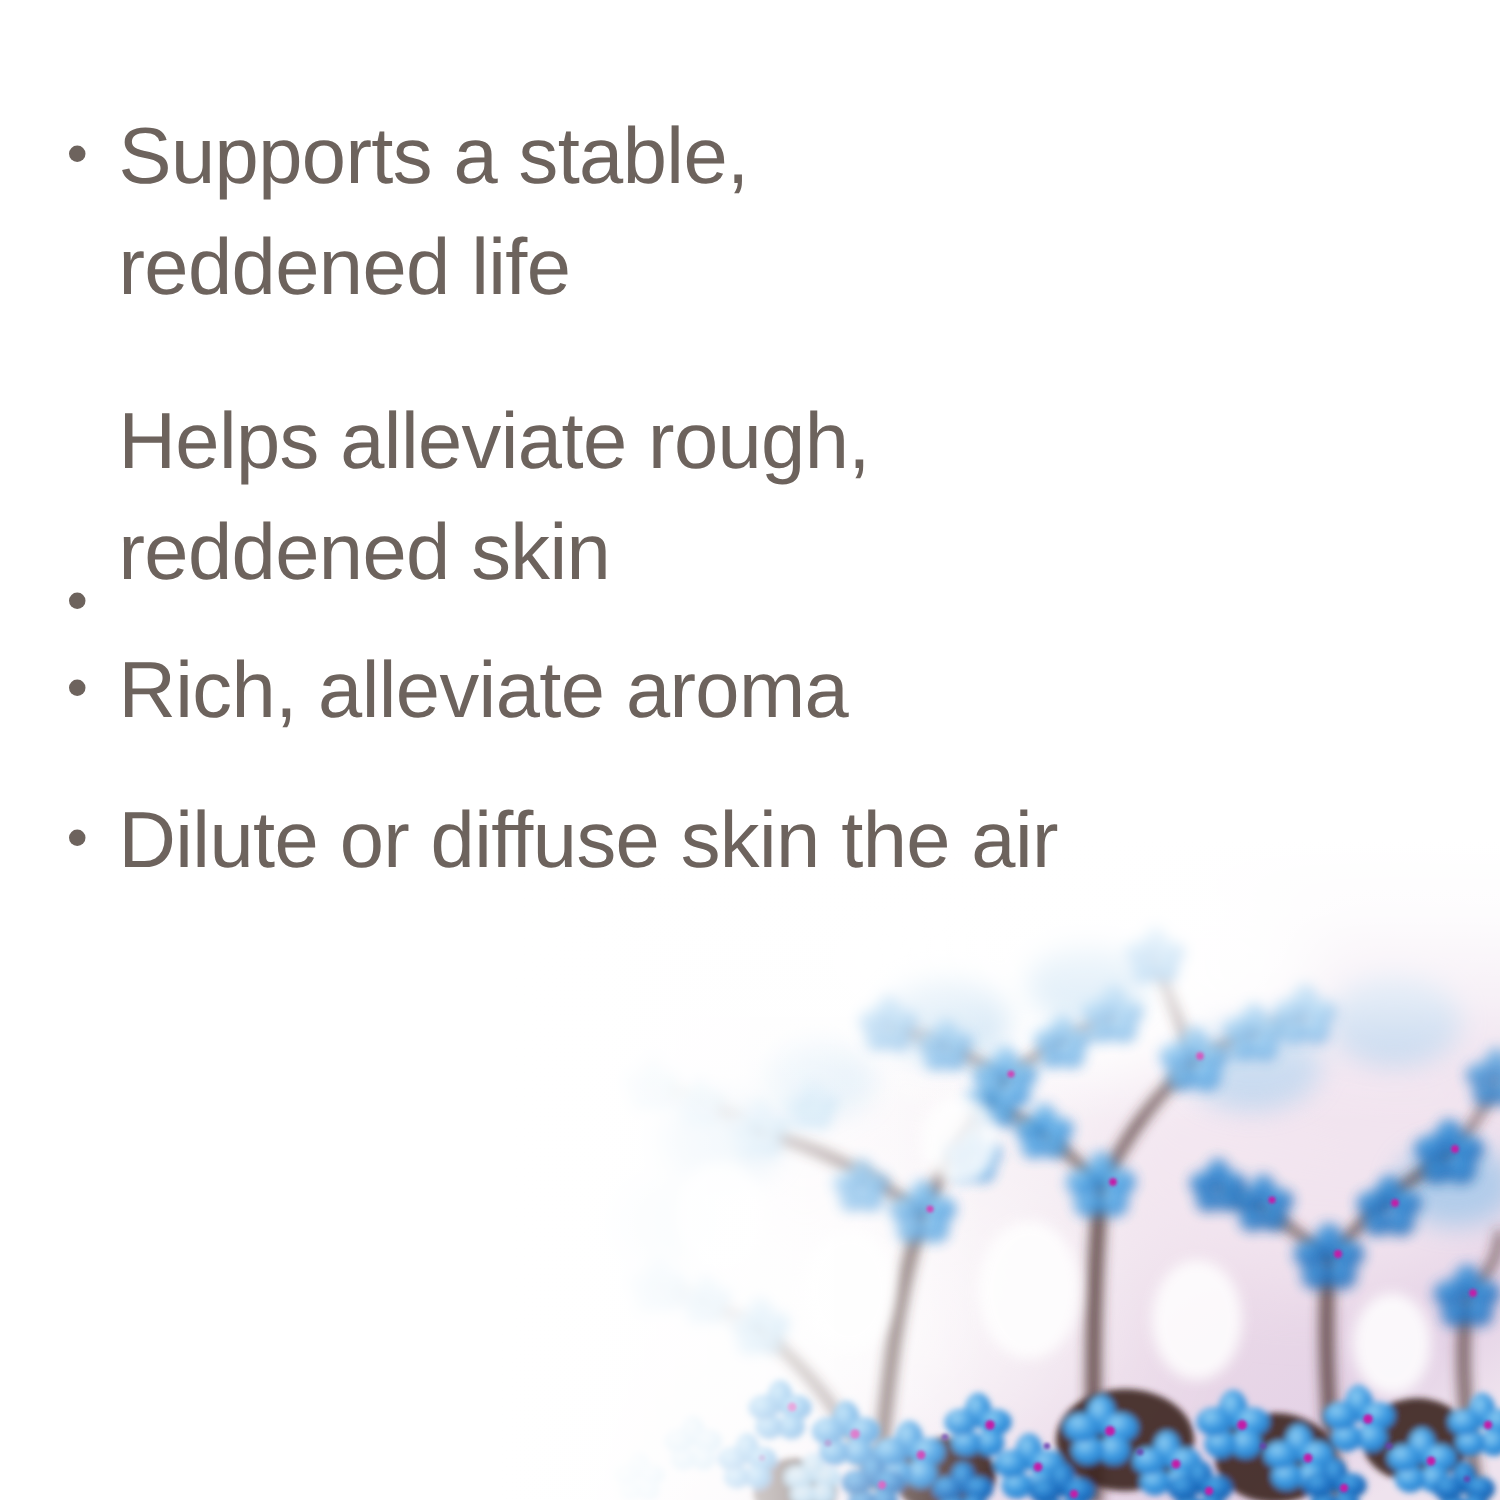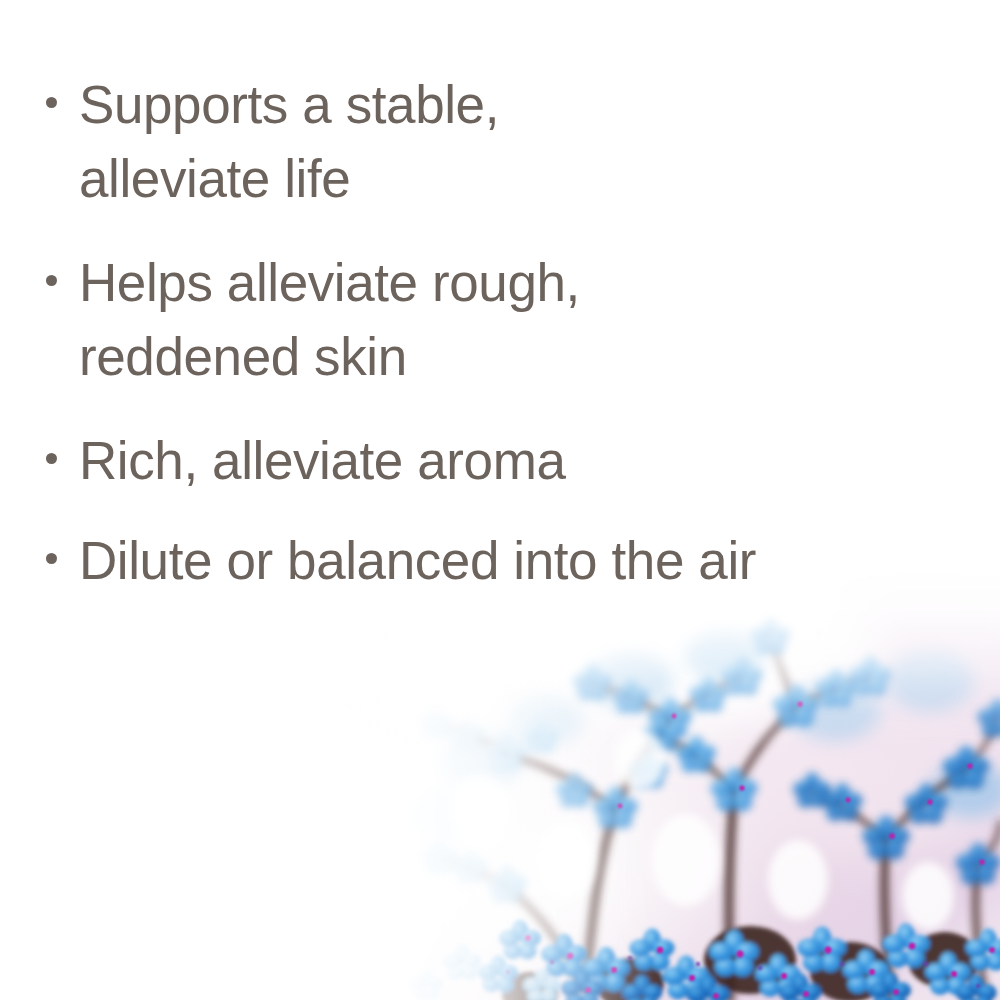--- a/index.html
+++ b/index.html
@@ -48,21 +48,21 @@
     font-weight: 500;
     letter-spacing: -0.4px;
     color: #6d635d;
     white-space: pre-line;
     margin: 0;
   }
 
   
   #bullet-0 { left: 46px; top: 68px; }
   #bullet-0 .bullet-dot { margin-top: 29px; }
-  #bullet-1 { left: 46px; top: 246px; }
+  #bullet-1 { left: 46px; top: 258px; align-items: flex-end; }
   #bullet-1 .bullet-dot { margin-top: 29px; }
   #bullet-2 { left: 46px; top: 424px; }
   #bullet-2 .bullet-dot { margin-top: 29px; }
   #bullet-3 { left: 46px; top: 524px; }
   #bullet-3 .bullet-dot { margin-top: 29px; }
 
   
   #flower-photo {
     position: absolute;
     left: 330px;
@@ -355,34 +355,34 @@
   </div>
 
   <div id="flower-fade-left"></div>
   <div id="flower-fade-top"></div>
 
   <ul id="benefits-list">
 
     <li class="bullet-item" id="bullet-0">
       <span class="bullet-dot"></span>
       <span class="bullet-text">Supports a stable,
-alleviate life</span>
+reddened life</span>
     </li>
 
     <li class="bullet-item" id="bullet-1">
       <span class="bullet-dot"></span>
       <span class="bullet-text">Helps alleviate rough,
 reddened skin</span>
     </li>
 
     <li class="bullet-item" id="bullet-2">
       <span class="bullet-dot"></span>
       <span class="bullet-text">Rich, alleviate aroma</span>
     </li>
 
     <li class="bullet-item" id="bullet-3">
       <span class="bullet-dot"></span>
-      <span class="bullet-text">Dilute or balanced into the air</span>
+      <span class="bullet-text">Dilute or diffuse skin the air</span>
     </li>
 
   </ul>
 
 </div>
 
 </body></html>

